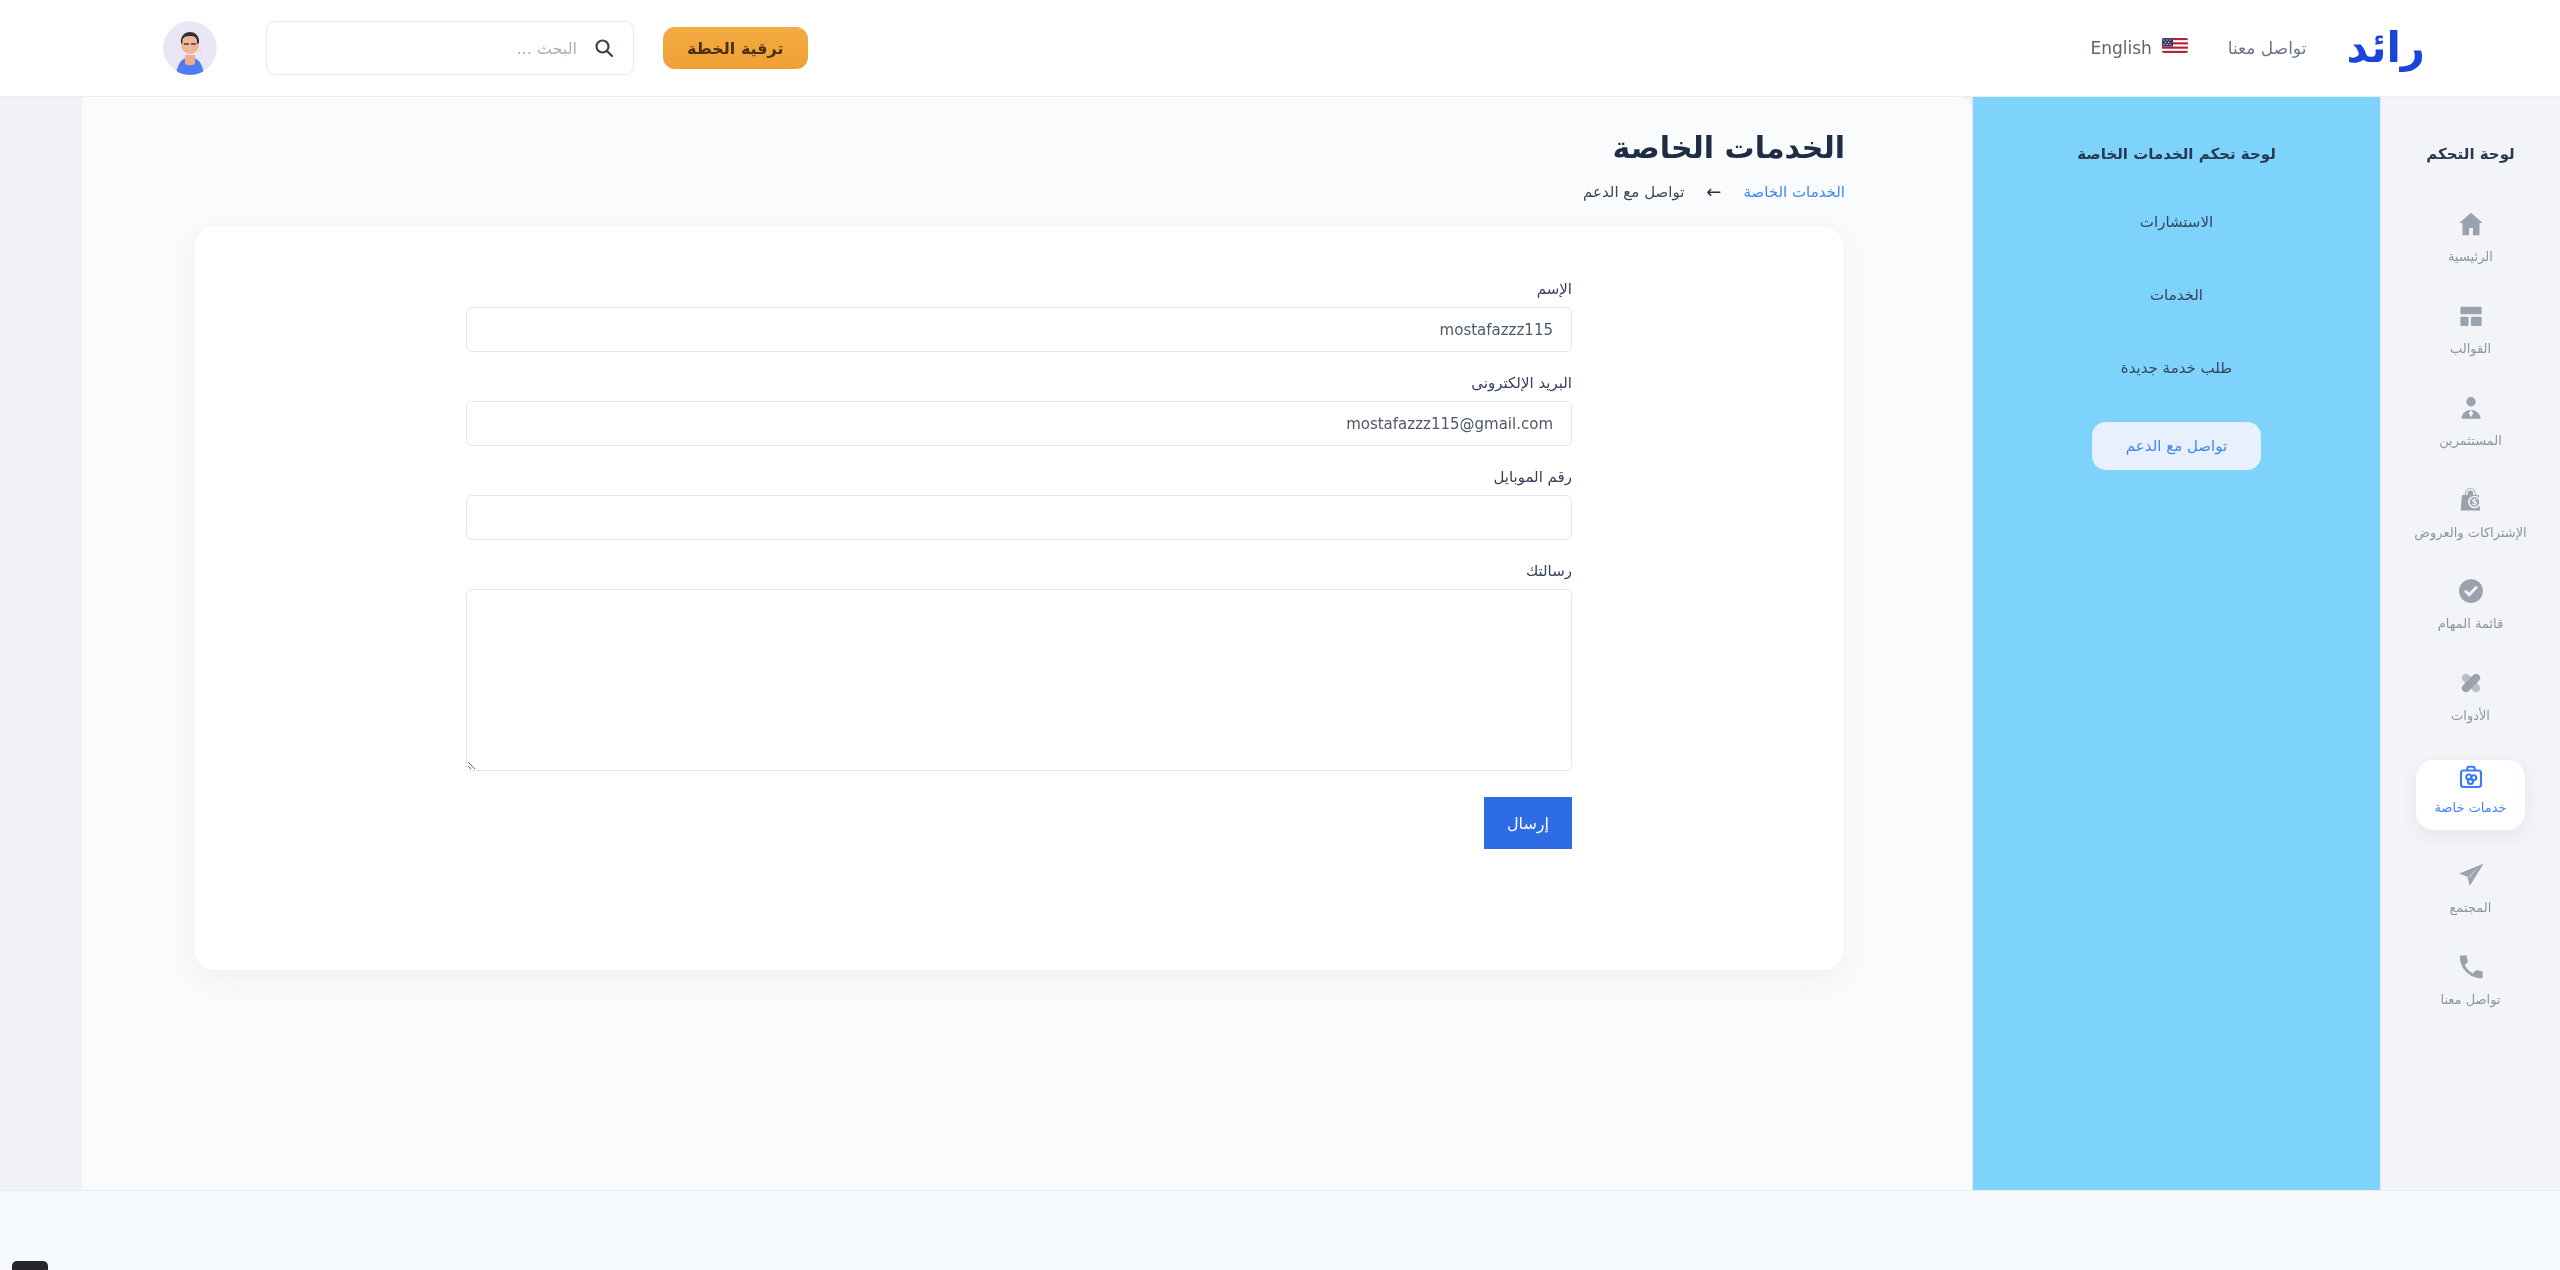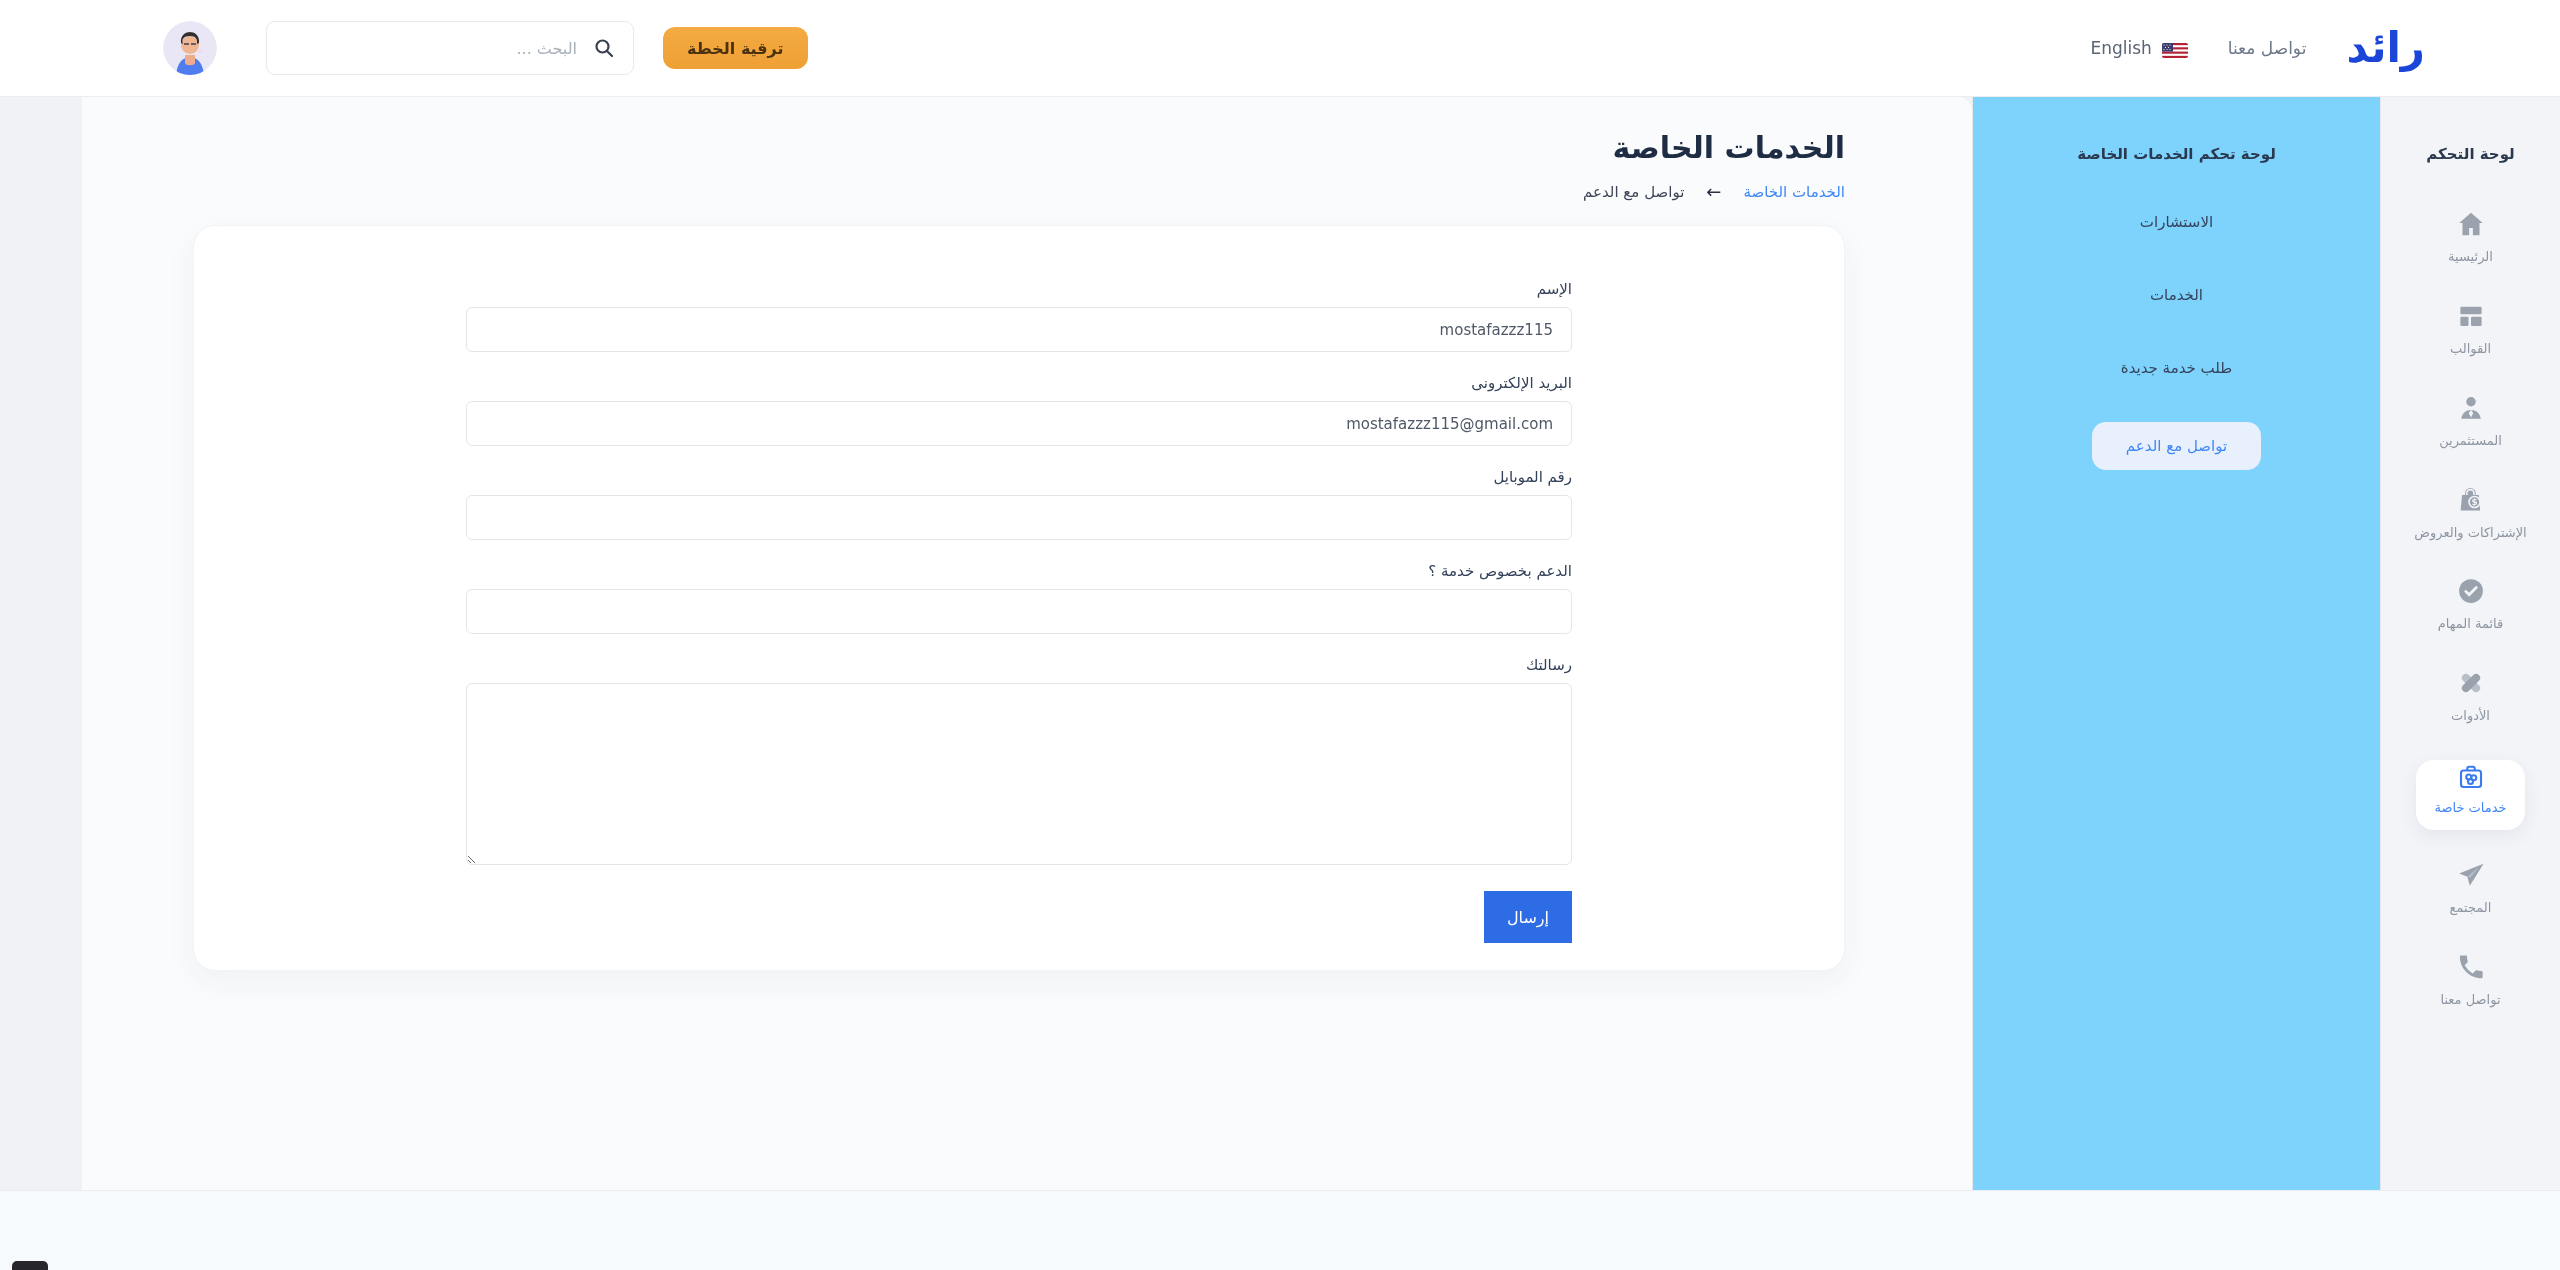--- a/index.html
+++ b/index.html
@@ -15,21 +15,21 @@
   .topbar {
     height:97px; background:#ffffff;
     border-bottom:1px solid #ebedf1;
     display:flex; align-items:center; justify-content:space-between;
     padding:0 135px 0 163px;
     position:relative; z-index:5;
   }
   .topbar-right { display:flex; align-items:center; gap:40px; }
   .logo { font-size:42px; font-weight:800; color:#1b44d8; letter-spacing:-1px; line-height:1; }
   .top-link { font-size:17px; color:#6b7687; cursor:pointer; }
-  .lang-switch { display:flex; align-items:flex-end; gap:10px; cursor:pointer; }
+  .lang-switch { display:flex; align-items:flex-start; gap:10px; cursor:pointer; }
   .lang-label { font-size:17px; color:#5b6575; }
   .flag { width:26px; height:15px; border-radius:2px; overflow:hidden; display:block; }
 
   .topbar-left { display:flex; align-items:center; }
   .upgrade-btn {
     background:linear-gradient(180deg,#f4ab43,#eea034);
     color:#4a3110; font-weight:700; font-size:16px;
     border:none; border-radius:12px;
     height:42px; padding:0 24px; cursor:pointer;
     font-family:inherit;
@@ -347,24 +347,20 @@
         <div class="field-group">
           <label class="field-label">البريد الإلكترونى</label>
           <input class="field-input" type="text" value="mostafazzz115@gmail.com" style="">
         </div>
 
         <div class="field-group">
           <label class="field-label">رقم الموبايل</label>
           <input class="field-input" type="text" value="" style="">
         </div>
 
-        <div class="field-group">
-          <label class="field-label">الدعم بخصوص خدمة ؟</label>
-          <input class="field-input" type="text" value="" style="">
-        </div>
 
         <div class="field-group">
           <label class="field-label">رسالتك</label>
           <textarea class="field-textarea" style=""></textarea>
         </div>
 
         <div class="submit-row">
           <button type="button" class="submit-btn">إرسال</button>
         </div>
 

